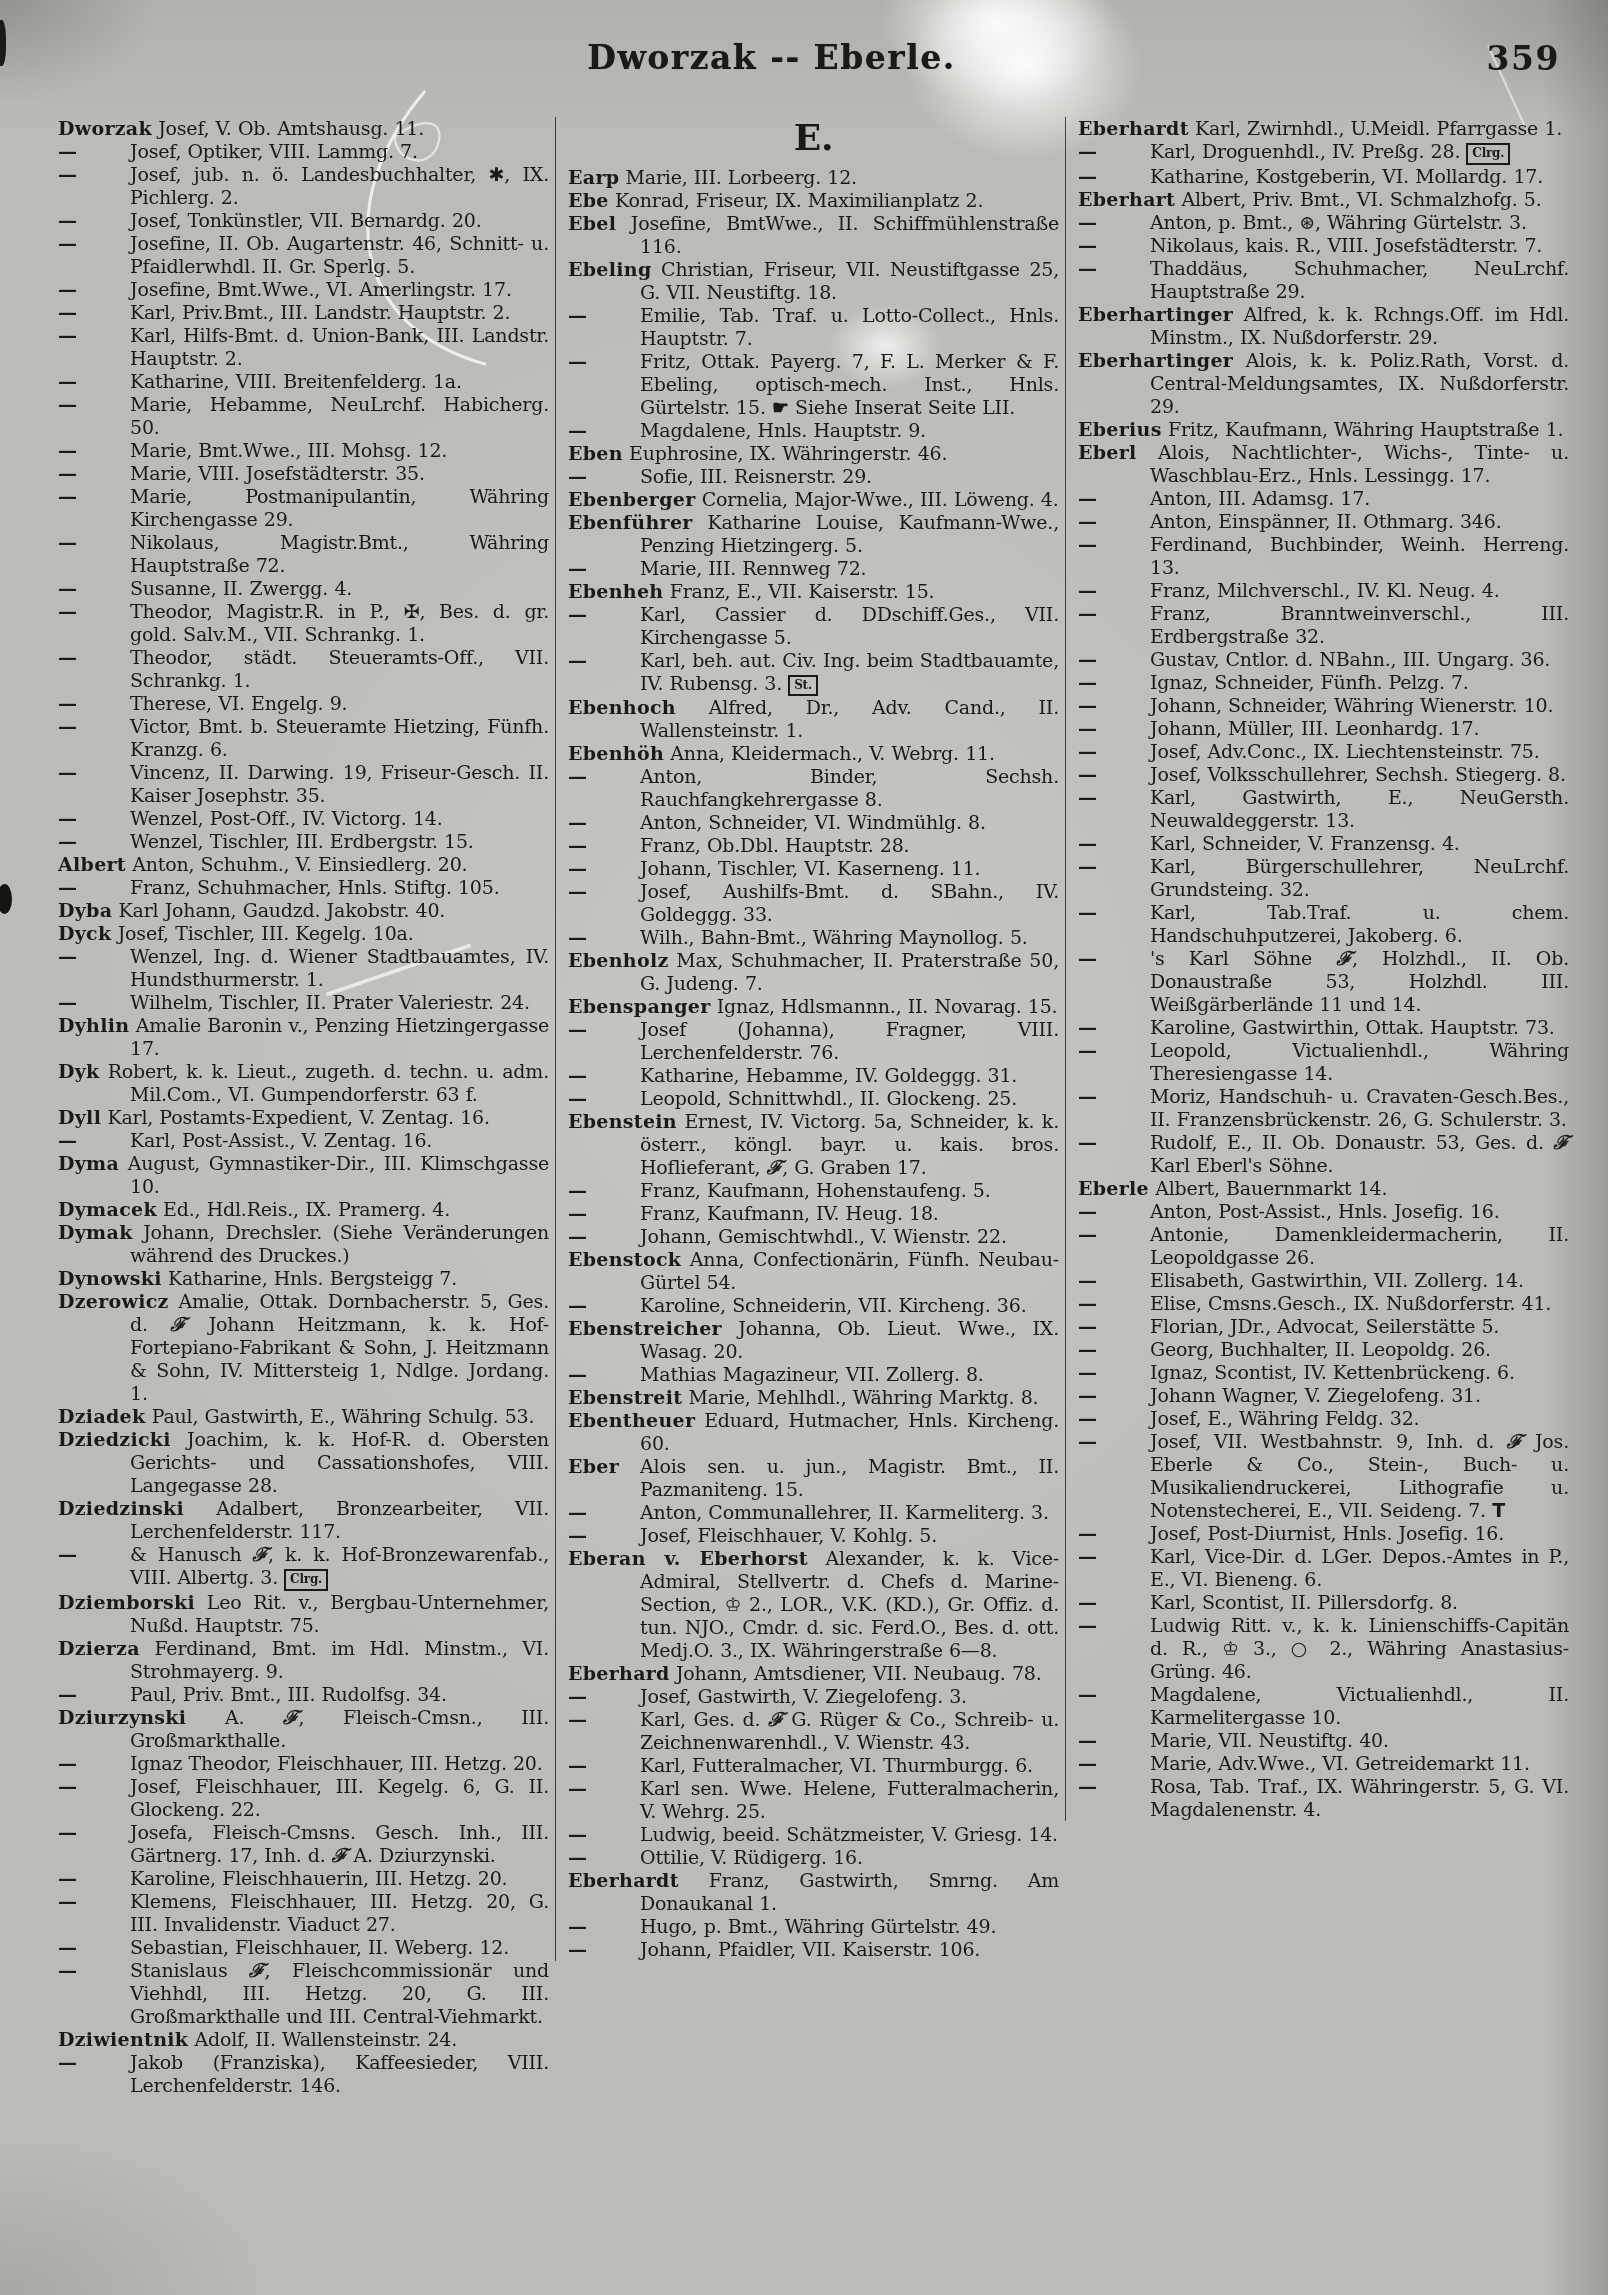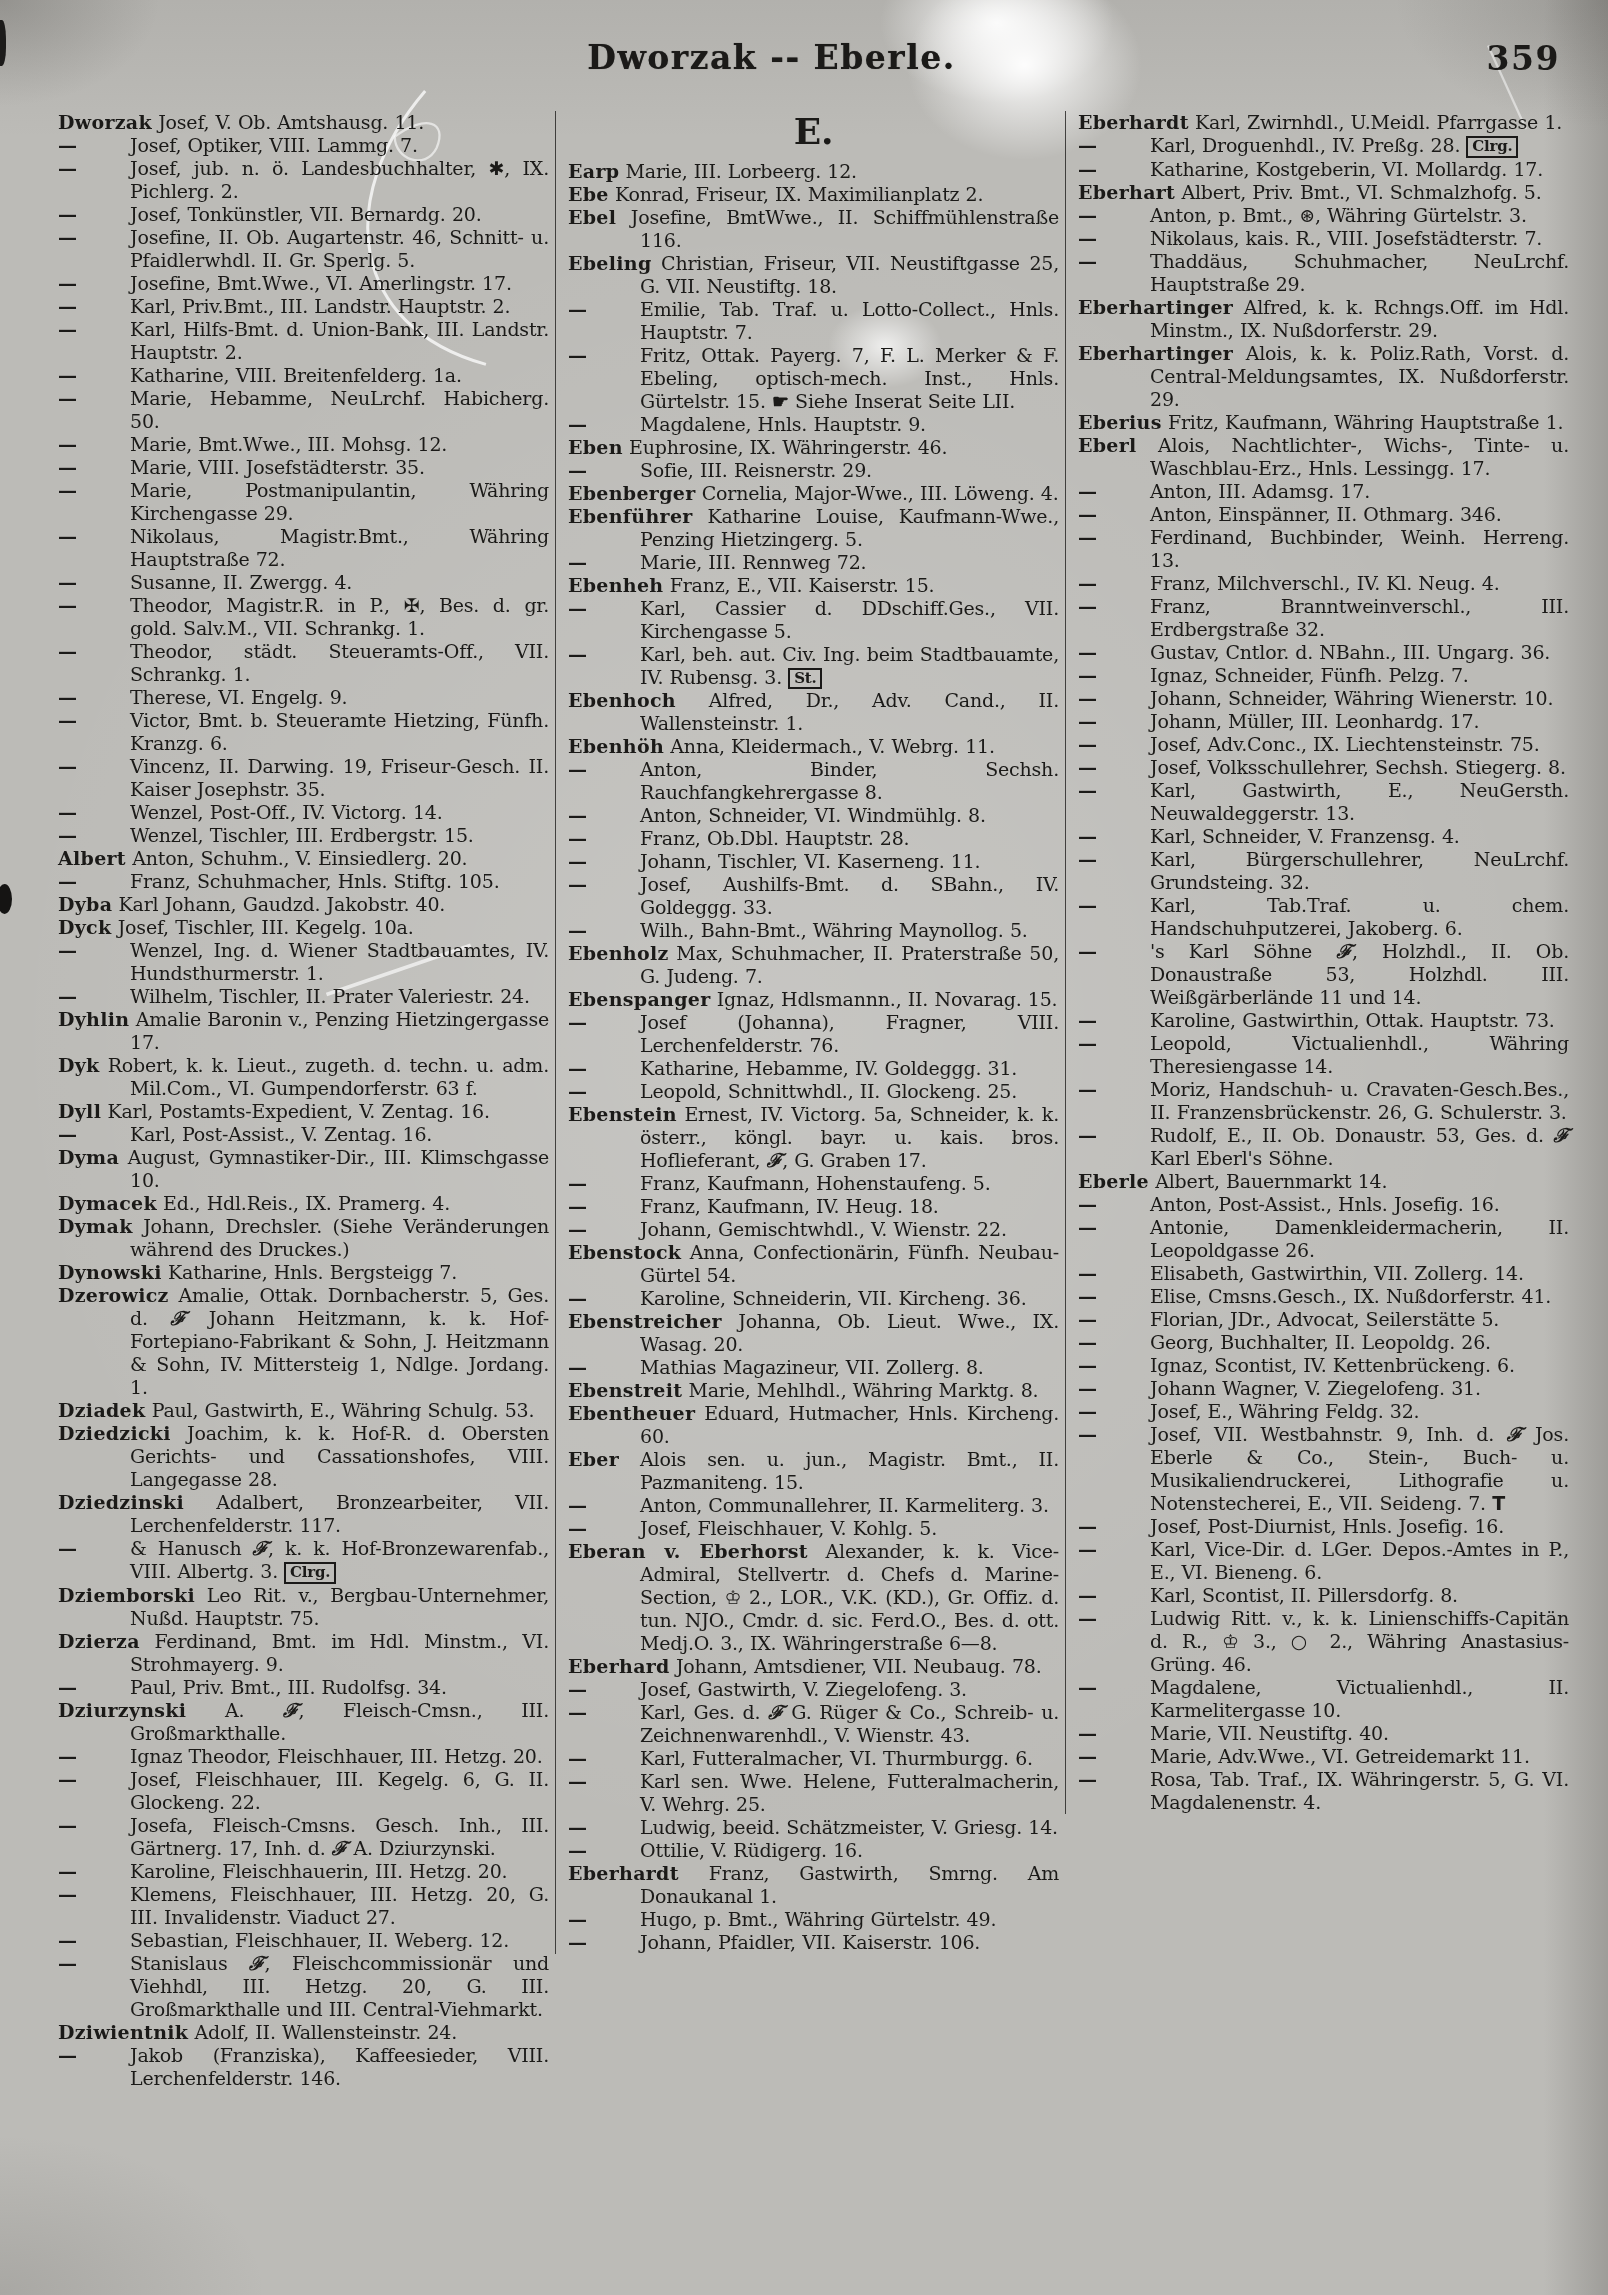--- a/index.html
+++ b/index.html
@@ -31,39 +31,39 @@
   .header-title{
     position:absolute;top:38px;left:0;width:1519px;text-align:center;
     font-size:33px;font-weight:bold;letter-spacing:1.5px;
     text-shadow:0 0 0.8px rgba(0,0,0,.6);
     margin-left:12px;
   }
   .page-number{
     position:absolute;top:39px;right:48px;font-size:33px;font-weight:bold;letter-spacing:1.5px;
   }
 
-  .columns{position:absolute;top:111px;left:58px;width:1502px;display:flex;align-items:flex-start;}
+  .columns{position:absolute;top:117px;left:58px;width:1502px;display:flex;align-items:flex-start;}
   .col{width:491px;flex:0 0 491px;padding-right:6px;}
   .col + .col{border-left:1.5px solid rgba(28,27,25,.78);padding-left:12px;}
 
   .entry{
     font-size:19px;line-height:23px;
     text-align:justify;
     padding-left:72px;text-indent:-72px;
     letter-spacing:-0.2px;word-spacing:0.4px;
   }
   .lead{font-weight:bold;letter-spacing:0.3px;}
   .dash{display:inline-block;width:72px;text-indent:0;font-weight:bold;}
   .section-head{
     font-size:36px;font-weight:bold;text-align:center;
     line-height:41px;margin:0 0 7.6px 0;text-indent:0;padding-left:0;
   }
   .box{
     display:inline-block;border:2.3px solid #1a1918;padding:0 3.8px;
-    line-height:17.5px;font-size:15px;font-weight:bold;text-indent:0;vertical-align:0.8px;
+    line-height:17.5px;font-size:12px;font-weight:bold;text-indent:0;vertical-align:0.8px;
   }
   .firm{font-style:italic;font-weight:bold;}
   .hand{font-weight:bold;}
   .tel{font-family:"DejaVu Sans",sans-serif;font-weight:bold;}
 </style>
 </head>
 <body>
 
 <div class="overlay"></div>
 <div class="stain1"></div>

